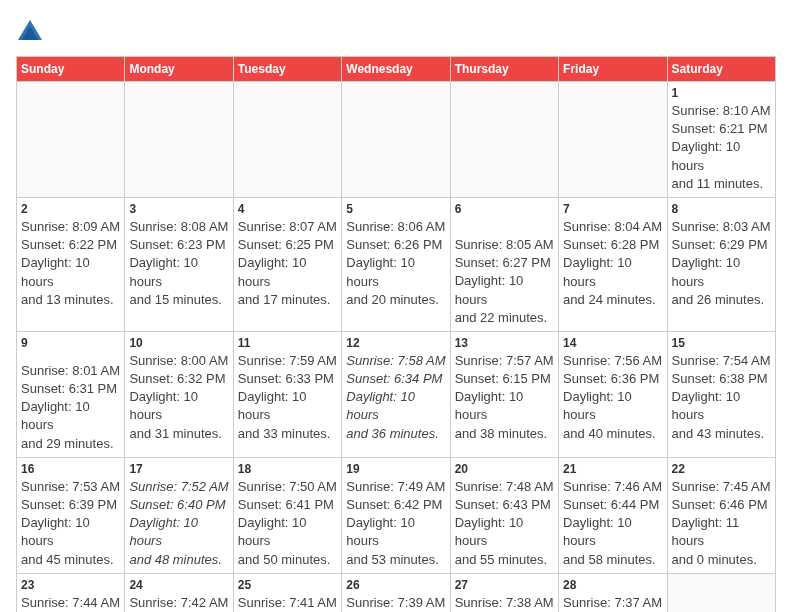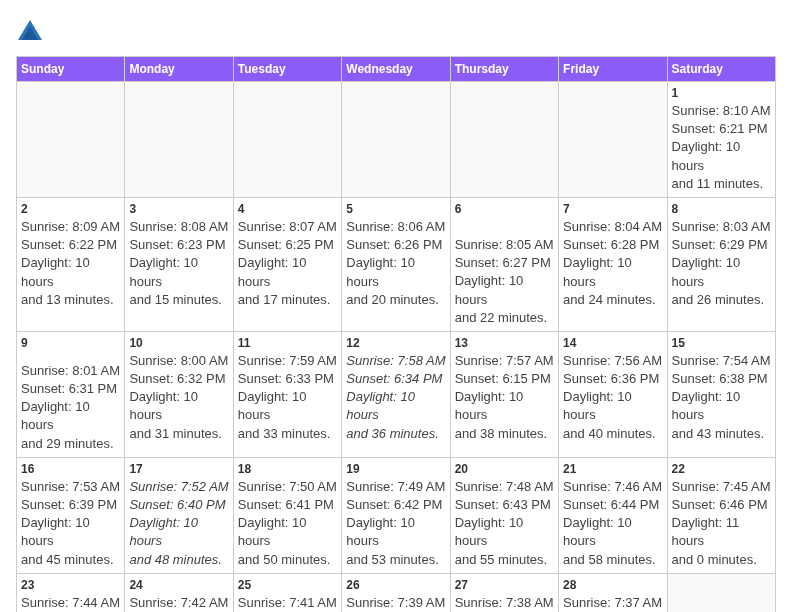--- a/index.html
+++ b/index.html
@@ -46,21 +46,21 @@
     .location-title {
       font-size: 16px;
       color: #555;
     }
     .calendar {
       width: 100%;
       border-collapse: collapse;
       border: 1px solid #ccc;
     }
     .calendar th {
-      background: #8b5cf6;
+      background: #ef4444;
       color: #fff;
       font-size: 12px;
       font-weight: bold;
       padding: 5px 4px;
       border: 1px solid #ccc;
       text-align: left;
     }
     .calendar td {
       border: 1px solid #ccc;
       vertical-align: top;

